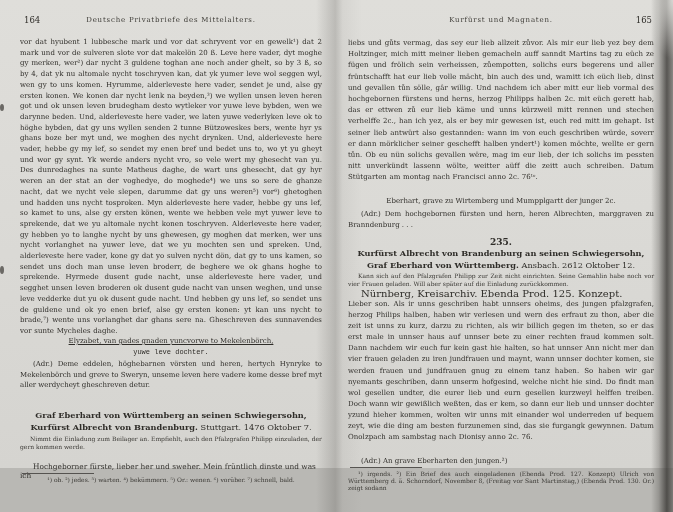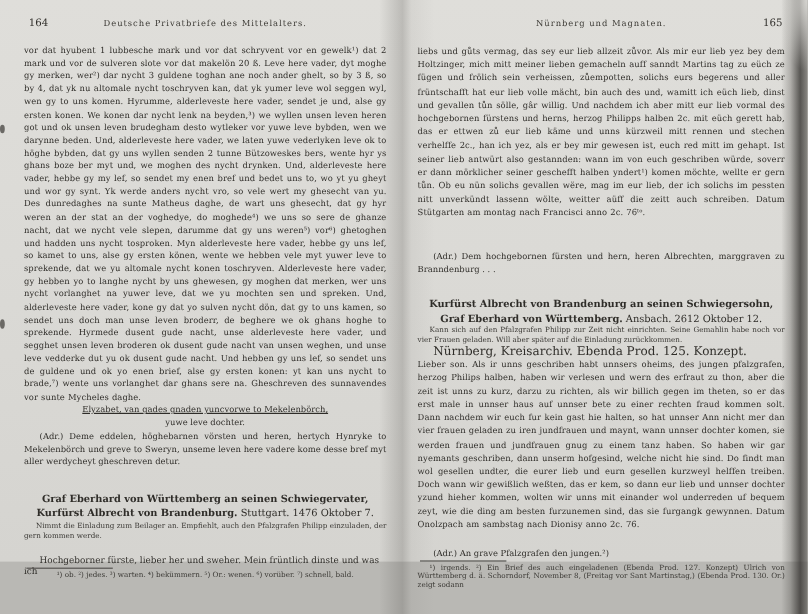--- a/index.html
+++ b/index.html
@@ -13,21 +13,21 @@
   .abs{position:absolute;left:0;right:0;}
   .running{top:16px;text-align:center;font-size:7px;letter-spacing:0.8px;color:#3c3a35;}
   .pn{position:absolute;top:15px;font-size:8.5px;color:#2f2d29;}
   .pn.left{left:4px;} .pn.right{right:2px;}
   .jtext{text-align:justify;font-size:7px;line-height:10.7px;overflow:hidden;letter-spacing:0.05px;word-spacing:0.3px;}
   .l .body1{top:37px;height:300px;}
   .r .body1{top:38px;height:158px;line-height:11.2px;}
   .r .body2{top:299px;height:156px;line-height:11.1px;}
   .center{text-align:center;}
   .sig{font-size:7px;}
-  .l .sig1{top:337px;text-decoration:underline;} .l .sig2{top:348px;}
+  .l .sig1{top:337px;text-decoration:underline;} .l .sig2{top:348px;font-family:Liberation Mono, monospace;}
   .r .sig1{top:197px;}
   .adr{font-size:7px;line-height:10.7px;text-align:justify;text-indent:13px;overflow:hidden;}
   .l .adr1{top:359px;height:33px;}
   .r .adr1{top:209px;height:22px;}
   .r .adr2{top:456px;text-align:left;}
   .secnum{font-weight:bold;font-size:9px;}
   .l .secnum{top:399px;} .r .secnum{top:237px;}
   .sechead{font-size:8.2px;line-height:11.5px;}
   .sechead .bold{font-weight:bold;}
   .sechead .roman{font-weight:normal;}
@@ -63,48 +63,50 @@
     <div class="abs running">Deutsche Privatbriefe des Mittelalters.</div>
 
     <div class="abs jtext body1">vor dat hyubent 1 lubbesche mark und vor dat schryvent vor en gewelk¹) dat 2 mark und vor de sulveren slote vor dat makelön 20 ß. Leve here vader, dyt moghe gy merken, wer²) dar nycht 3 guldene toghan ane noch ander ghelt, so by 3 ß, so by 4, dat yk nu altomale nycht toschryven kan, dat yk yumer leve wol seggen wyl, wen gy to uns komen. Hyrumme, alderleveste here vader, sendet je und, alse gy ersten konen. We konen dar nycht lenk na beyden,³) we wyllen unsen leven heren got und ok unsen leven brudegham desto wytleker vor yuwe leve bybden, wen we darynne beden. Und, alderleveste here vader, we laten yuwe vederlyken leve ok to höghe bybden, dat gy uns wyllen senden 2 tunne Bützoweskes bers, wente hyr ys ghans boze ber myt und, we moghen des nycht drynken. Und, alderleveste here vader, hebbe gy my lef, so sendet my enen bref und bedet uns to, wo yt yu gheyt und wor gy synt. Yk werde anders nycht vro, so vele wert my ghesecht van yu. Des dunredaghes na sunte Matheus daghe, de wart uns ghesecht, dat gy hyr weren an der stat an der voghedye, do moghede⁴) we uns so sere de ghanze nacht, dat we nycht vele slepen, darumme dat gy uns weren⁵) vor⁶) ghetoghen und hadden uns nycht tosproken. Myn alderleveste here vader, hebbe gy uns lef, so kamet to uns, alse gy ersten könen, wente we hebben vele myt yuwer leve to sprekende, dat we yu altomale nycht konen toschryven. Alderleveste here vader, gy hebben yo to langhe nycht by uns ghewesen, gy moghen dat merken, wer uns nycht vorlanghet na yuwer leve, dat we yu mochten sen und spreken. Und, alderleveste here vader, kone gy dat yo sulven nycht dön, dat gy to uns kamen, so sendet uns doch man unse leven broderr, de beghere we ok ghans hoghe to sprekende. Hyrmede dusent gude nacht, unse alderleveste here vader, und segghet unsen leven broderen ok dusent gude nacht van unsen weghen, und unse leve vedderke dut yu ok dusent gude nacht. Und hebben gy uns lef, so sendet uns de guldene und ok yo enen brief, alse gy ersten konen: yt kan uns nycht to brade,⁷) wente uns vorlanghet dar ghans sere na. Gheschreven des sunnavendes vor sunte Mycheles daghe.</div>
 
     <div class="abs center sig sig1">Elyzabet, van gades gnaden yuncvorwe to Mekelenbörch,</div>
     <div class="abs center sig sig2">yuwe leve dochter.</div>
 
     <div class="abs adr adr1">(Adr.) Deme eddelen, höghebarnen vörsten und heren, hertych Hynryke to Mekelenbörch und greve to Sweryn, unseme leven here vadere kome desse bref myt aller werdycheyt gheschreven detur.</div>
 
     <div class="abs center sechead">
-      <span class="bold">Graf Eberhard von Württemberg an seinen Schwiegervater, Kurfürst Albrecht von Brandenburg.</span>
+      <span class="bold">Graf Eberhard von Württemberg an seinen Schwiegersohn, Kurfürst Albrecht von Brandenburg.</span>
       <span class="roman">Stuttgart.  1476 Oktober 7.</span>
     </div>
     <div class="abs regest">Nimmt die Einladung zum Beilager an. Empfiehlt, auch den Pfalzgrafen Philipp einzuladen, der gern kommen werde.</div>
     <div class="abs opening">Hochgeborner fürste, lieber her und sweher.  Mein früntlich dinste und was ich</div>
 
     <div class="fnrule"></div>
     <div class="abs fnotes">¹) ob.   ²) jedes.   ³) warten.   ⁴) bekümmern.   ⁵) Or.: wenen.   ⁶) vorüber.   ⁷) schnell, bald.</div>
   </div>
 
   <div class="page r">
-    <div class="abs running">Nürnberg und Magnaten.</div>
+    <div class="abs running">Kurfürst und Magnaten.</div>
     <div class="pn right">165</div>
 
     <div class="abs jtext body1">liebs und gůts vermag, das sey eur lieb allzeit zůvor. Als mir eur lieb yez bey dem Holtzinger, mich mitt meiner lieben gemacheln auff sanndt Martins tag zu eüch ze fügen und frölich sein verheissen, zůempotten, solichs eurs begerens und aller früntschafft hat eur lieb volle mächt, bin auch des und, wamitt ich eüch lieb, dinst und gevallen tůn sölle, gâr willig. Und nachdem ich aber mitt eur lieb vormal des hochgebornen fürstens und herns, herzog Philipps halben 2c. mit eüch gerett hab, das er ettwen zů eur lieb käme und unns kürzweil mitt rennen und stechen verhelffe 2c., han ich yez, als er bey mir gewesen ist, euch red mitt im gehapt. Ist seiner lieb antwürt also gestannden: wann im von euch geschriben würde, soverr er dann mörklicher seiner geschefft halben yndert¹) komen möchte, wellte er gern tůn. Ob eu nün solichs gevallen wëre, mag im eur lieb, der ich solichs im pessten nitt unverkündt lassenn wölte, weitter aüff die zeitt auch schreiben. Datum Stütgarten am montag nach Francisci anno 2c. 76ᵗᵒ.</div>
 
+    <div class="abs center sig sig1">Eberhart, grave zu Wirtemberg und Mumpplgartt der junger 2c.</div>
     <div class="abs adr adr1">(Adr.) Dem hochgebornen fürsten und hern, heren Albrechten, marggraven zu Branndenburg . . .</div>
 
+    <div class="abs center secnum">235.</div>
     <div class="abs center sechead">
       <span class="bold">Kurfürst Albrecht von Brandenburg an seinen Schwiegersohn, Graf Eberhard von Württemberg.</span>
       <span class="roman">Ansbach.  2612 Oktober 12.</span>
     </div>
     <div class="abs regest">Kann sich auf den Pfalzgrafen Philipp zur Zeit nicht einrichten. Seine Gemahlin habe noch vor vier Frauen geladen. Will aber später auf die Einladung zurückkommen.</div>
     <div class="abs source">Nürnberg, Kreisarchiv.  Ebenda Prod. 125.  Konzept.</div>
 
     <div class="abs jtext body2">Lieber son.  Als ir unns geschriben habt unnsers oheims, des jungen pfalzgrafen, herzog Philips halben, haben wir verlesen und wern des erfraut zu thon, aber die zeit ist unns zu kurz, darzu zu richten, als wir billich gegen im theten, so er das erst male in unnser haus auf unnser bete zu einer rechten fraud kommen solt. Dann nachdem wir euch fur kein gast hie halten, so hat unnser Ann nicht mer dan vier frauen geladen zu iren jundfrauen und maynt, wann unnser dochter komen, sie werden frauen und jundfrauen gnug zu einem tanz haben. So haben wir gar nyemants geschriben, dann unserm hofgesind, welche nicht hie sind. Do findt man wol gesellen undter, die eurer lieb und eurn gesellen kurzweyl helffen treiben. Doch wann wir gewißlich weßten, das er kem, so dann eur lieb und unnser dochter yzund hieher kommen, wolten wir unns mit einander wol underreden uf bequem zeyt, wie die ding am besten furzunemen sind, das sie furgangk gewynnen. Datum Onolzpach am sambstag nach Dionisy anno 2c. 76.</div>
 
-    <div class="abs adr adr2">(Adr.)  An grave Pfalzgrafen den jungen.²)</div>
+    <div class="abs adr adr2">(Adr.)  An grave Eberharten den jungen.²)</div>
 
     <div class="fnrule"></div>
     <div class="abs fnotes">¹) irgends.  ²) Ein Brief des auch eingeladenen (Ebenda Prod. 127. Konzept) Ulrich von Württemberg d. ä. Schorndorf, November 8, (Freitag vor Sant Martinstag,) (Ebenda Prod. 130. Or.) zeigt sodann</div>
   </div>
 
   <div class="gutter"></div>
   <div class="edge"></div>
   <div class="edge-top"></div>
   <div class="speck s1"></div>
   <div class="speck s2"></div>

